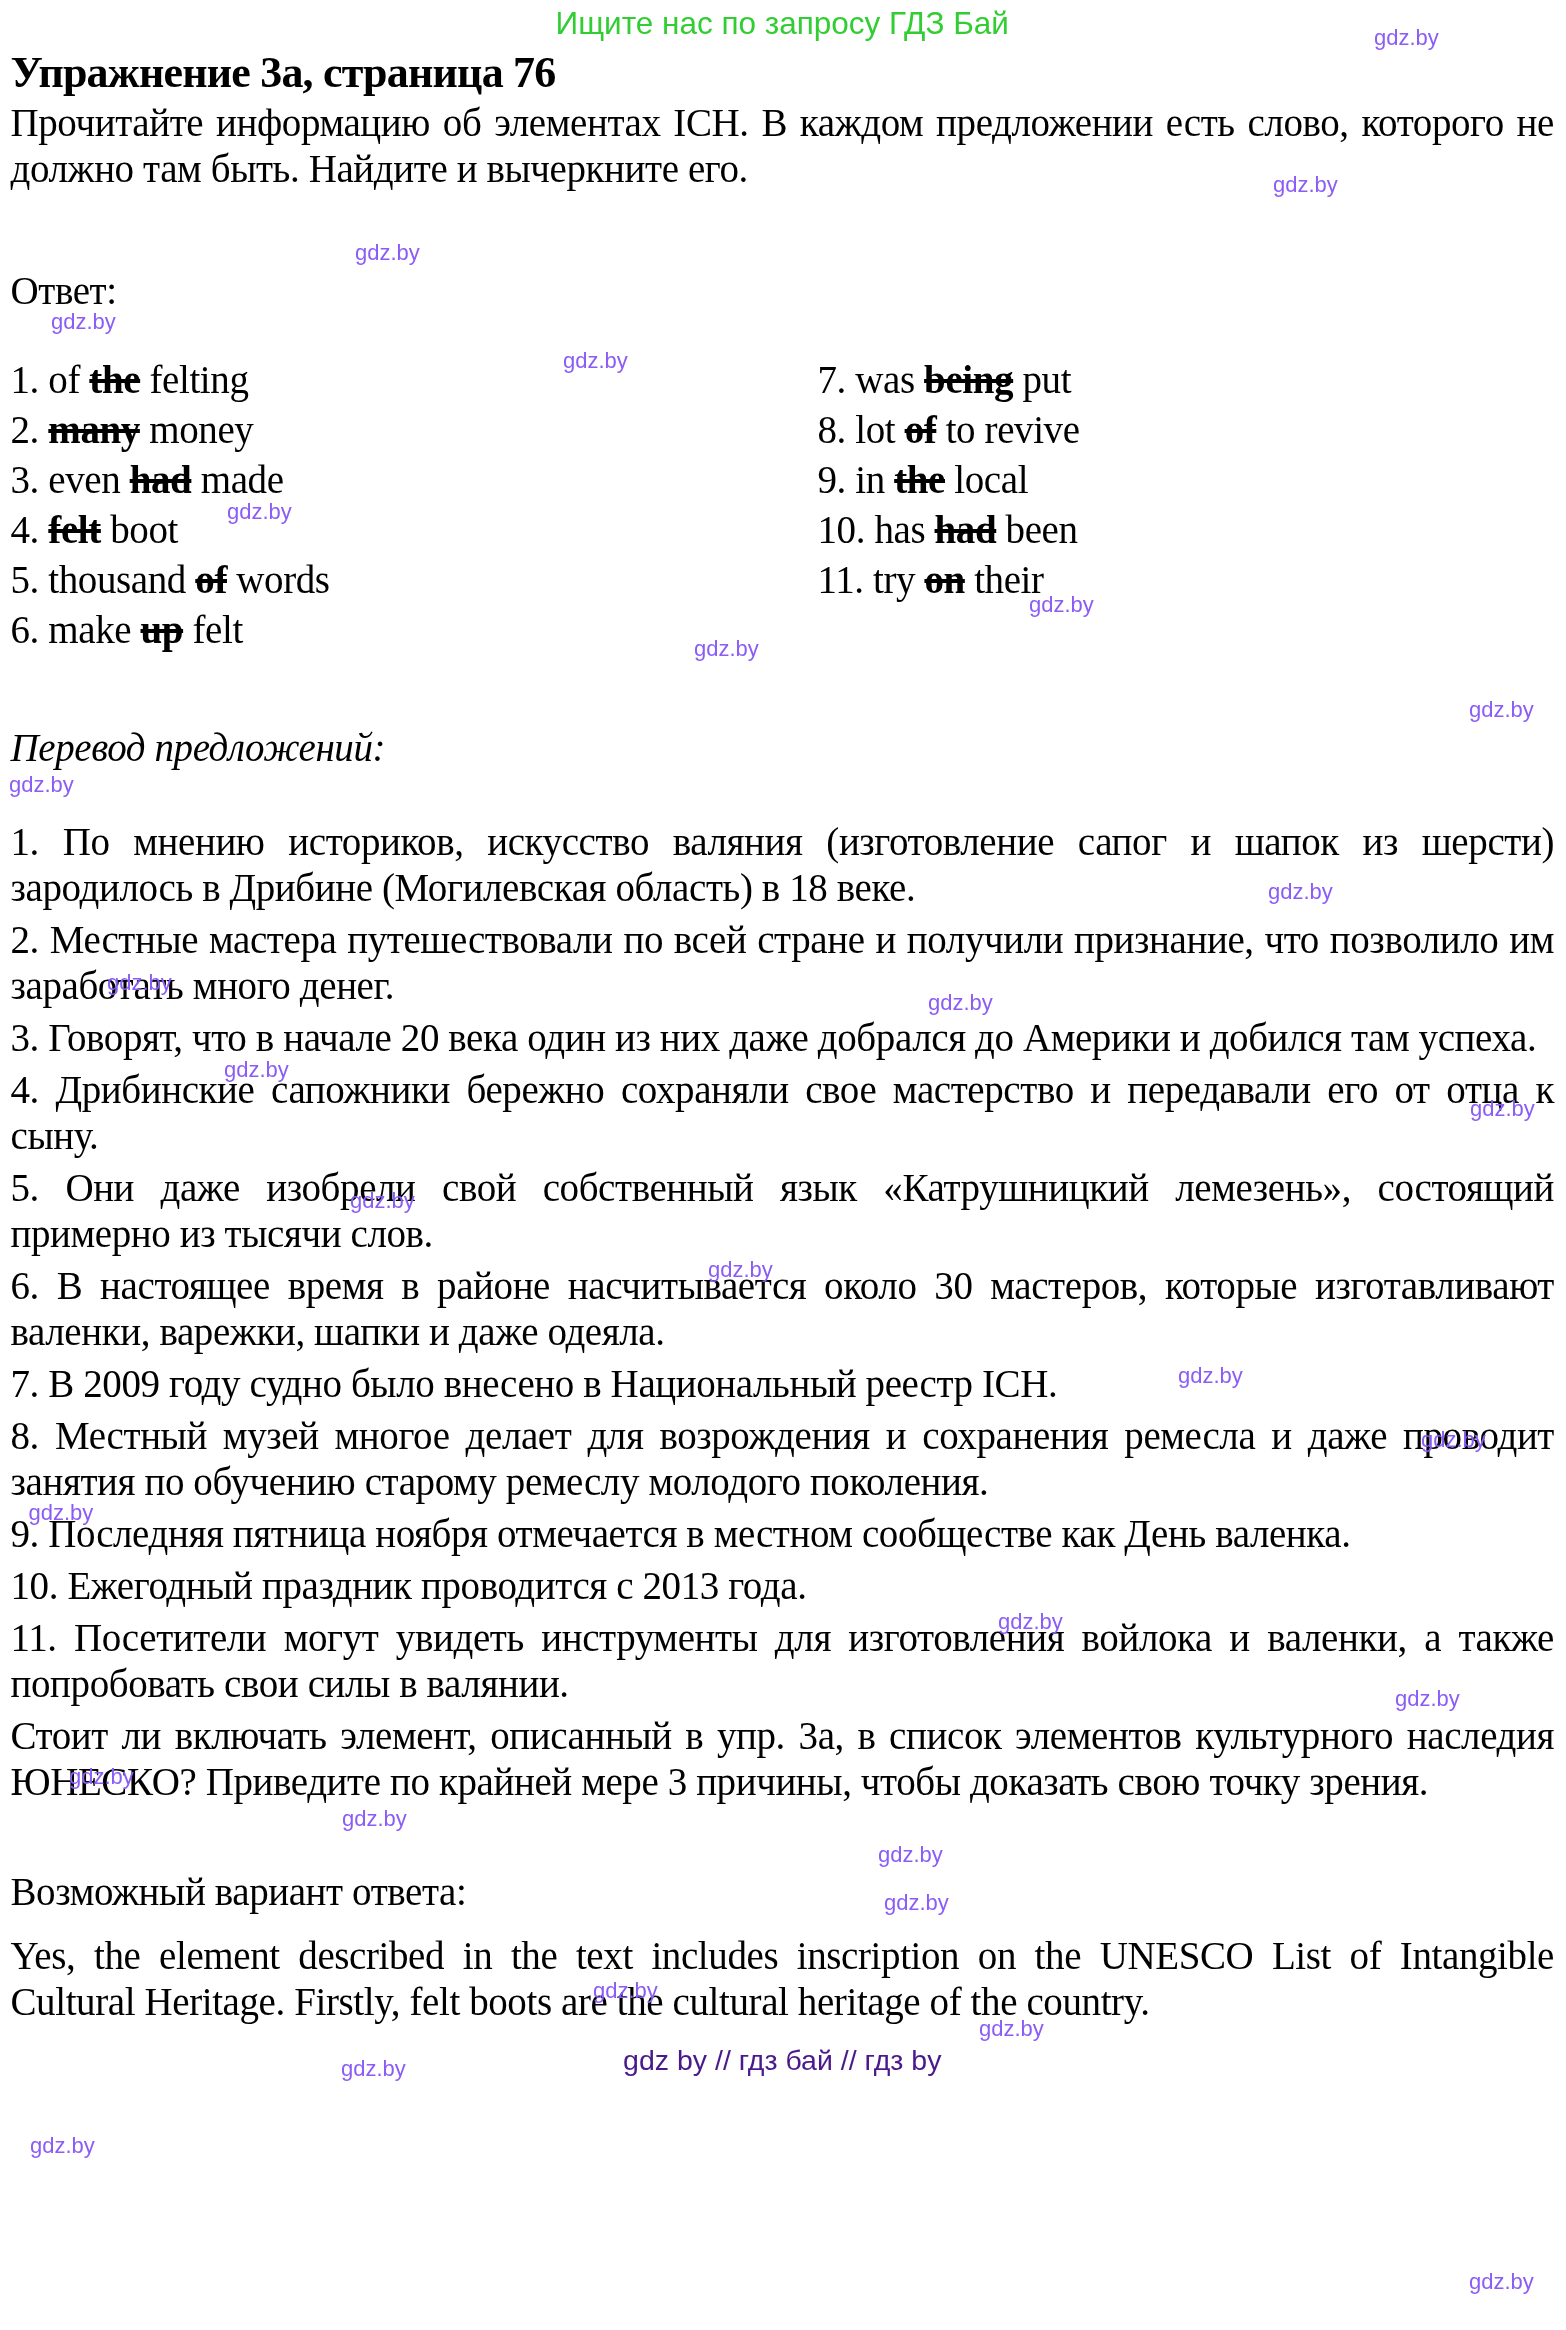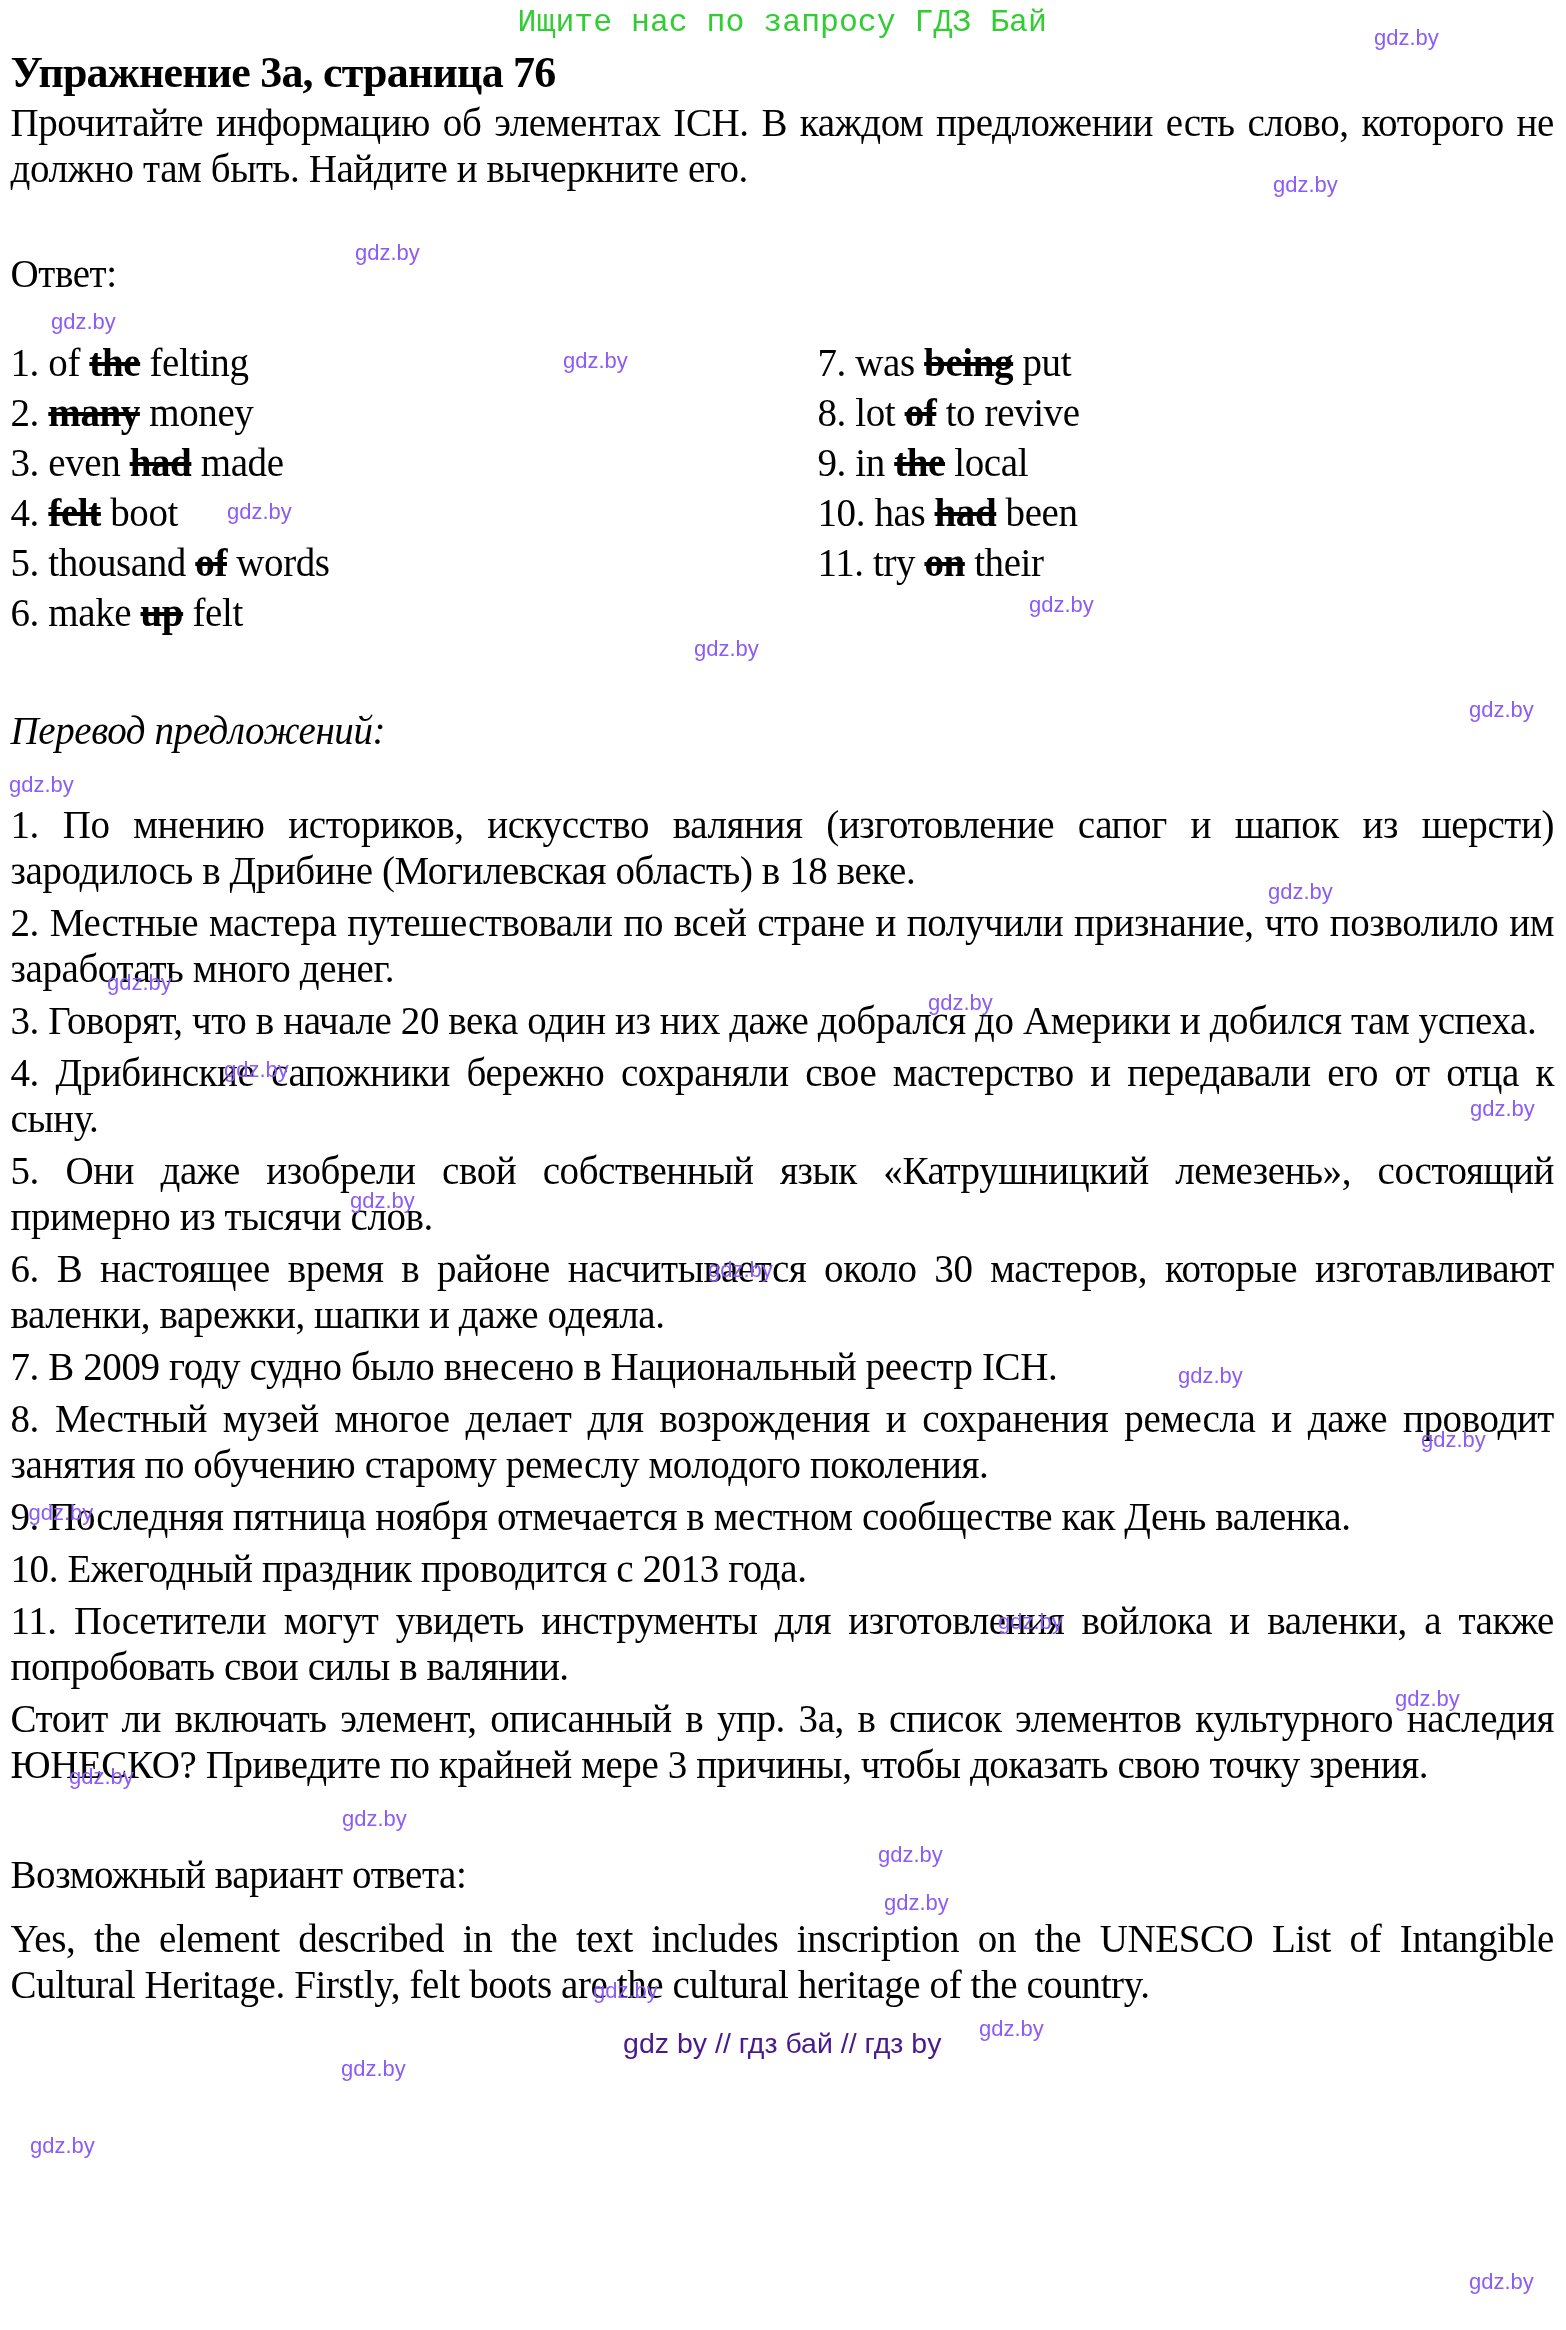--- a/index.html
+++ b/index.html
@@ -16,21 +16,21 @@
     color: #000000;
   }
   .page {
     position: absolute;
     inset: 0;
     padding: 4.5px 12px 0 10.5px;
     box-sizing: border-box;
   }
   .banner {
     text-align: center;
-    font-family: Liberation Mono, monospace;
+    font-family: Liberation Sans, sans-serif;
     font-size: 31.5px;
     line-height: 1.1;
     color: #32cd32;
     margin: 1.5px 0 10.5px 0;
   }
   h1.title {
     font-size: 44px;
     font-weight: bold;
     letter-spacing: -0.8px;
     margin: 6px 0 4.5px 0;
@@ -46,21 +46,21 @@
     letter-spacing: -0.4px;
     text-align: justify;
     margin: 0;
   }
   .label {
     font-size: 39px;
     line-height: 46px;
     letter-spacing: -0.4px;
     margin: 0;
   }
-  .label-otvet    { margin-top: 59px; margin-bottom: 0; }
+  .label-otvet    { margin-top: 76px; margin-bottom: 0; }
   .answers {
     display: grid;
     grid-template-columns: 807px 1fr;
     margin-top: 41px;
   }
   .answer-item {
     font-size: 39px;
     line-height: 50px;
     letter-spacing: -0.4px;
     white-space: nowrap;

